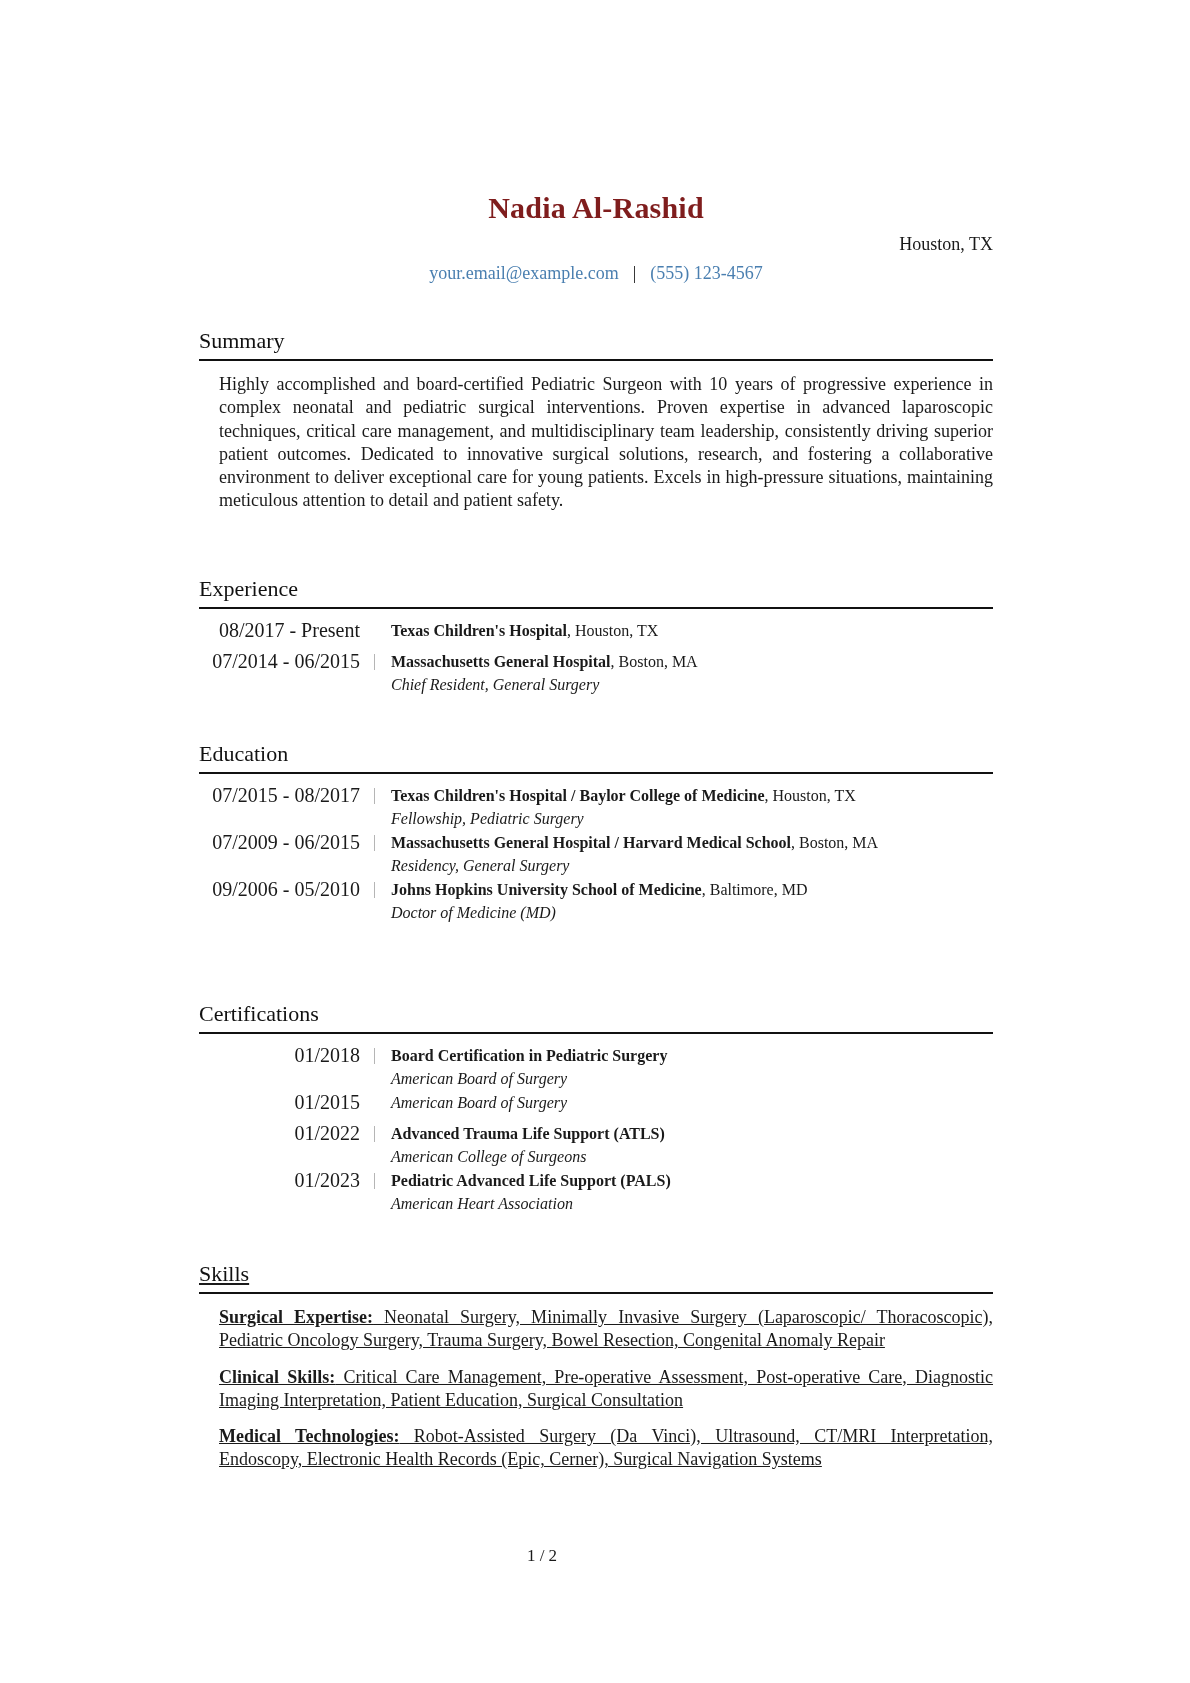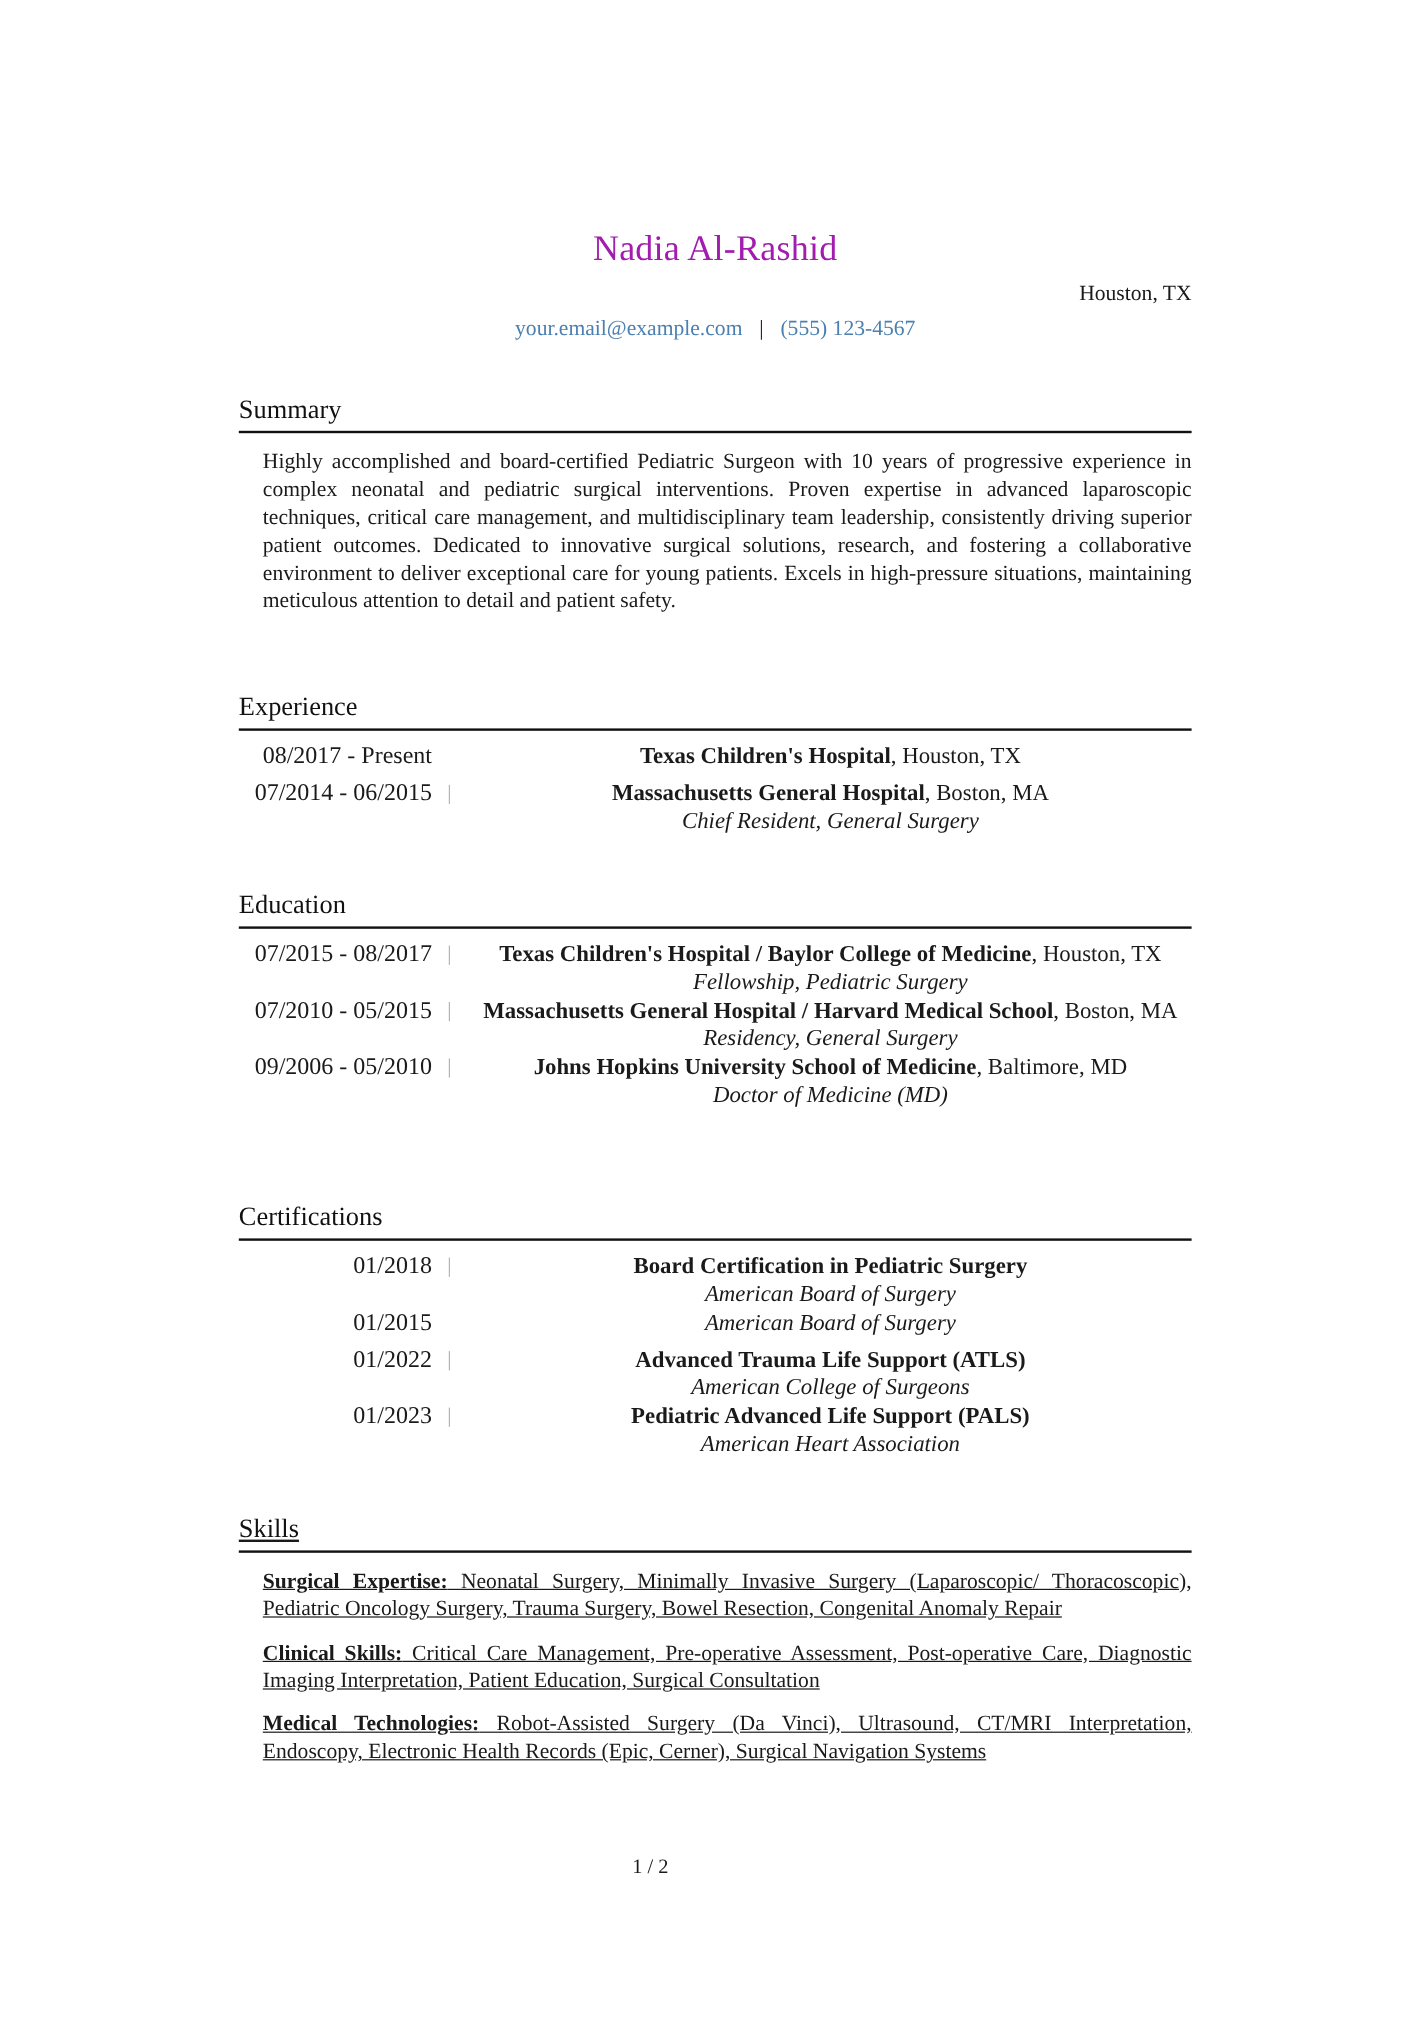--- a/index.html
+++ b/index.html
@@ -4,21 +4,21 @@
   <style>
     html, body { margin: 0; padding: 0; background: #ffffff; }
     body {
       width: 1190px; height: 1683px; position: relative; overflow: hidden;
       font-family: "Liberation Serif", "DejaVu Serif", serif;
       color: #1a1a1a;
     }
     .page { position: absolute; left: 199px; top: 0; width: 794px; }
 
     .header { position: absolute; left: 0; width: 794px; top: 190px; text-align: center; }
-    .name { font-size: 30px; font-weight: normal; line-height: 36px; letter-spacing: 0.2px; color: #a21caf; }
+    .name { font-size: 30px; font-weight: bold; line-height: 36px; letter-spacing: 0.2px; color: #7f1d1d; }
     .location { font-size: 18px; line-height: 24px; margin-top: 6px; text-align: right; }
     .contacts { font-size: 18px; line-height: 24px; margin-top: 5px; }
     .contacts a { color: #4a7fb0; text-decoration: none; }
     .contacts .sep { color: #1a1a1a; margin: 0 14px; }
 
     .section { position: absolute; left: 0; width: 794px; }
     .section-title { font-size: 22px; line-height: 28px; font-weight: normal; color: #111; margin: 0; }
     .rule { height: 2px; background: #111; margin-top: 4px; }
 
     .summary-text {
@@ -26,21 +26,21 @@
       text-align: justify; text-align-last: left;
     }
 
     .entries { margin-top: 10px; }
     .entry { display: flex; align-items: flex-start; margin-bottom: 1px; }
     .entry-date {
       width: 175px; flex: none; text-align: right; font-size: 20px; line-height: 23px;
       padding-right: 14px; box-sizing: border-box;
     }
     .entry-bar { width: 1px; background: #b5b5b5; flex: none; margin-top: 4px; align-self: stretch; margin-bottom: 26px; }
-    .entry-body { padding-left: 16px; font-size: 19px; line-height: 23px; flex: 1; text-align: center; }
+    .entry-body { padding-left: 16px; font-size: 16px; line-height: 23px; flex: 1; }
     .entry-title b { font-weight: bold; }
     .entry-sub { font-style: italic; }
 
     .skills { margin: 12px 0 0 20px; }
     .skill {
       font-size: 18px; line-height: 23.3px; text-align: justify; text-align-last: left;
       margin-bottom: 13px;
     }
     .skill b { font-weight: bold; }
 
@@ -96,21 +96,21 @@
     <div class="entries">
       <div class="entry">
         <div class="entry-date">07/2015 - 08/2017</div>
         <div class="entry-bar"></div>
         <div class="entry-body">
           <div class="entry-title"><b>Texas Children's Hospital / Baylor College of Medicine</b><span>, Houston, TX</span></div>
           <div class="entry-sub">Fellowship, Pediatric Surgery</div>
         </div>
       </div>
       <div class="entry">
-        <div class="entry-date">07/2010 - 05/2015</div>
+        <div class="entry-date">07/2009 - 06/2015</div>
         <div class="entry-bar"></div>
         <div class="entry-body">
           <div class="entry-title"><b>Massachusetts General Hospital / Harvard Medical School</b><span>, Boston, MA</span></div>
           <div class="entry-sub">Residency, General Surgery</div>
         </div>
       </div>
       <div class="entry">
         <div class="entry-date">09/2006 - 05/2010</div>
         <div class="entry-bar"></div>
         <div class="entry-body">

